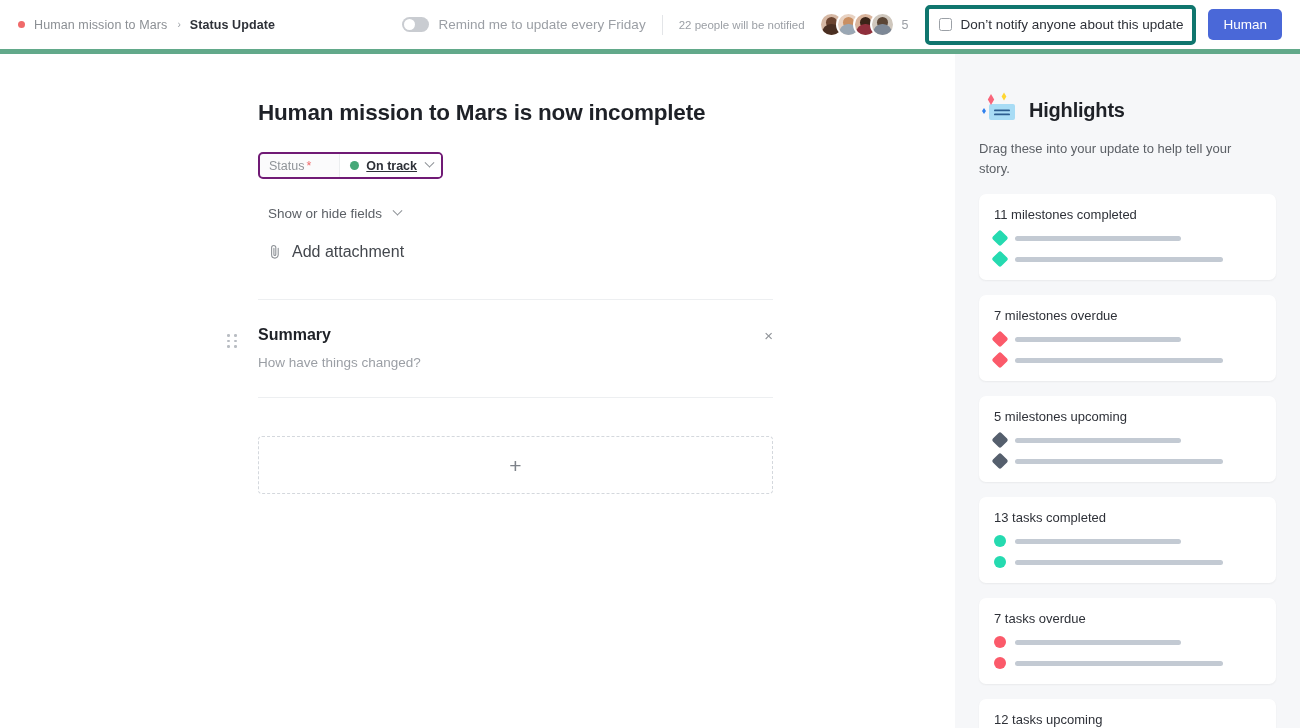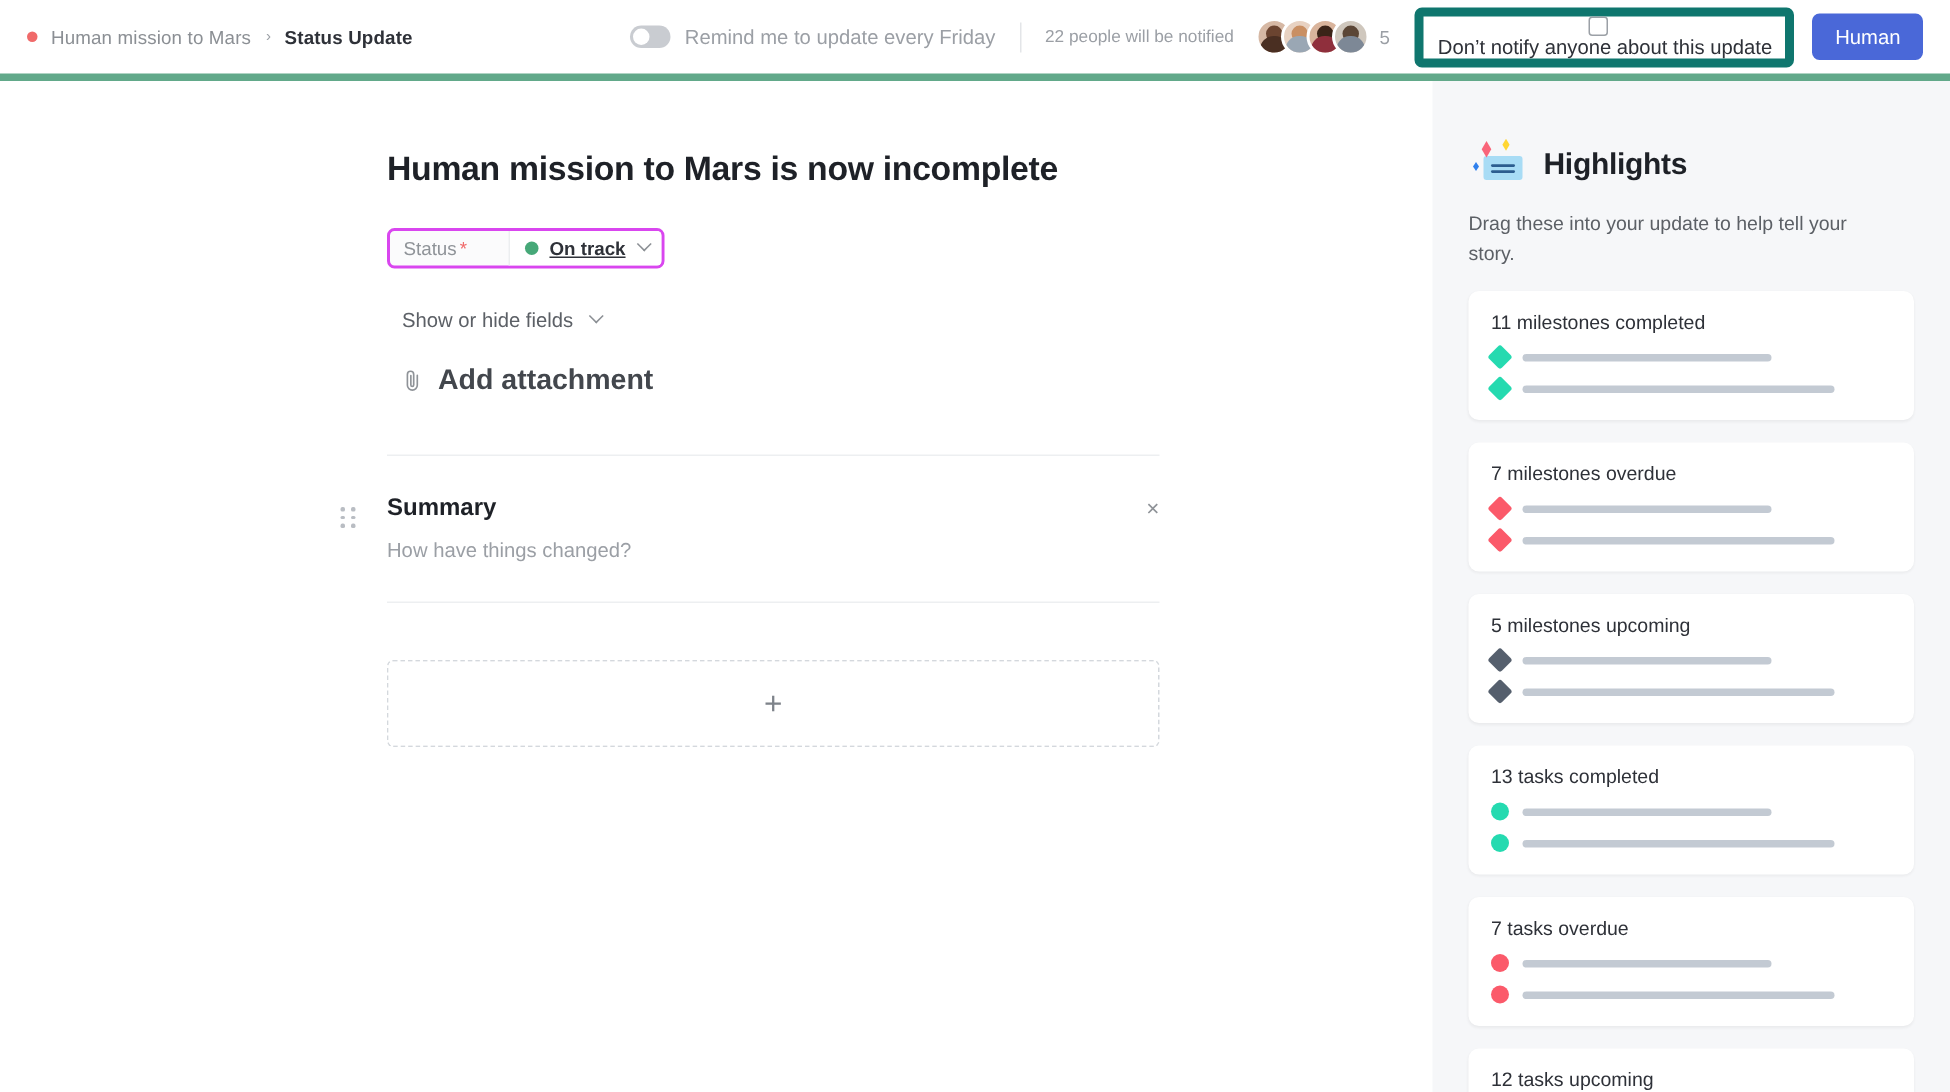--- a/index.html
+++ b/index.html
@@ -68,24 +68,23 @@
     position: absolute; display: block;
     width: 19px; height: 12px; border-radius: 9px 9px 0 0;
     left: 1px; bottom: -1px;
   }
   .av-count {
     font-size: 12.5px; color: #9b9fa5; margin-left: 7px;
   }
 
   .checkbox-field {
     display: flex; align-items: center;
-    border: 6px solid #0f766e; border-radius: 5px;
+    border: 4px solid #0f766e; border-radius: 5px;
     height: 40px; padding: 0 9px 0 10px; margin-left: 16px;
     background: #ffffff;
-    flex-direction: column;
   }
   .cb-box {
     width: 13px; height: 13px; border: 1.5px solid #9ba0a6;
     border-radius: 2.5px; background: #fff; margin-right: 9px;
   }
   .cb-label { font-size: 13.5px; color: #2e3138; white-space: nowrap; }
 
   .post-btn {
     margin-left: 12px; margin-right: 18px;
     background: #4a68d8; color: #ffffff;
@@ -105,21 +104,21 @@
     width: 955px; height: 674px; background: #ffffff;
   }
   .doc { position: absolute; left: 258px; top: 0; width: 515px; }
   .doc-title {
     font-size: 22.5px; color: #1e2127; font-weight: 700;
     margin-top: 46px; letter-spacing: -.2px;
   }
 
   .status-field {
     display: inline-flex; align-items: center;
-    border: 2px solid #d946ef; border-radius: 5px;
+    border: 2px solid #701a75; border-radius: 5px;
     height: 27px; margin-top: 26px; background: #fbfbfc;
     overflow: hidden;
   }
   .status-label {
     font-size: 12.5px; color: #8f9398; padding: 0 28px 0 9px;
   }
   .status-req { color: #f06a6a; margin-left: 2px; }
   .status-value {
     display: flex; align-items: center; height: 100%;
     background: #ffffff; border-left: 1px solid #eceef0;
@@ -140,21 +139,21 @@
     display: flex; align-items: center; margin-top: 27px; margin-left: 10px;
     cursor: pointer;
   }
   .showhide span { font-size: 13.5px; color: #5c6066; }
 
   .attach {
     display: flex; align-items: center; margin-top: 22px; margin-left: 10px;
     cursor: pointer;
   }
   .attach-icon { width: 14px; height: 16px; margin-right: 10px; }
-  .attach span { font-size: 19px; color: #43474d; font-weight: bold; }
+  .attach span { font-size: 16px; color: #43474d; }
 
   .hr {
     height: 1px; background: #edeff1; margin-top: 38px; width: 515px;
   }
 
   .section { position: relative; margin-top: 26px; }
   .drag-handle {
     position: absolute; left: -31px; top: 8px;
     display: grid; grid-template-columns: repeat(2, 3px);
     grid-gap: 3px 4px;

